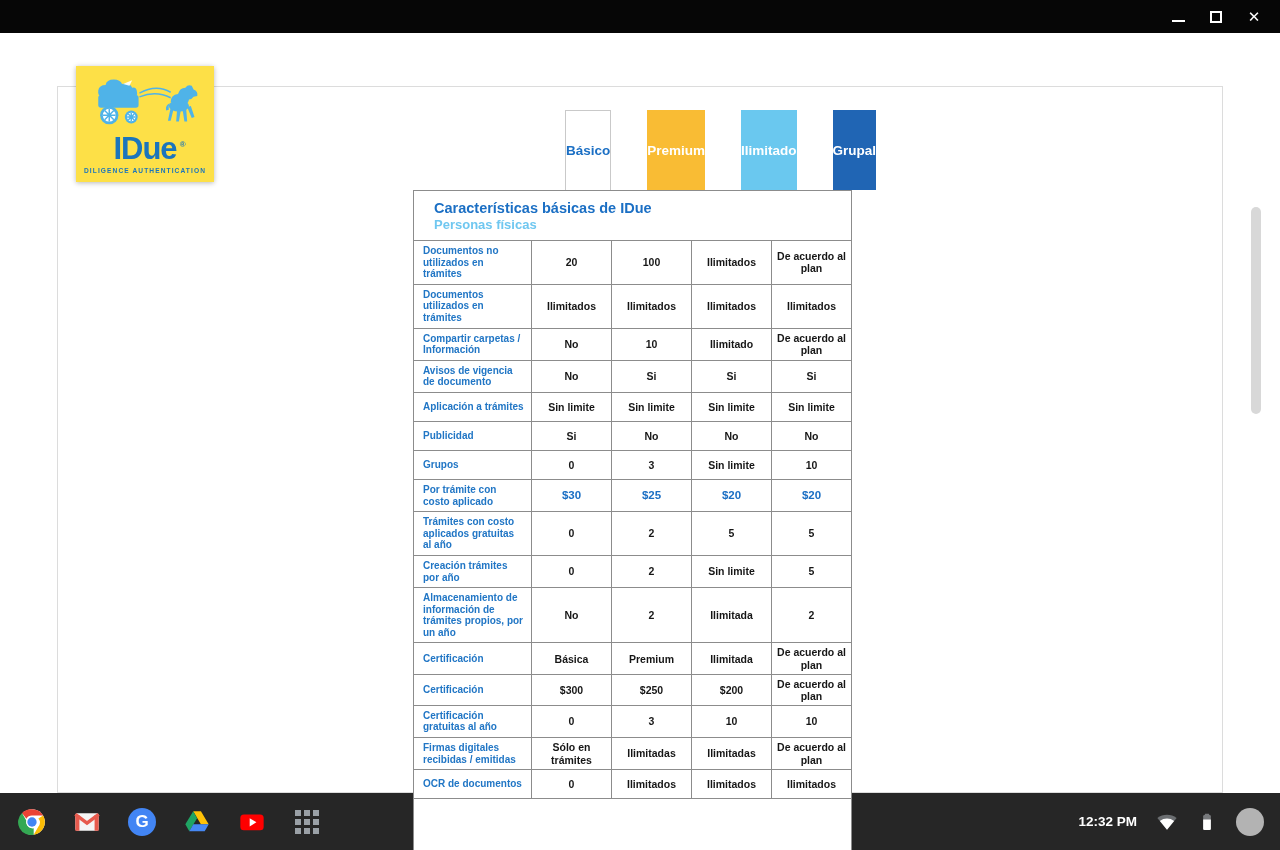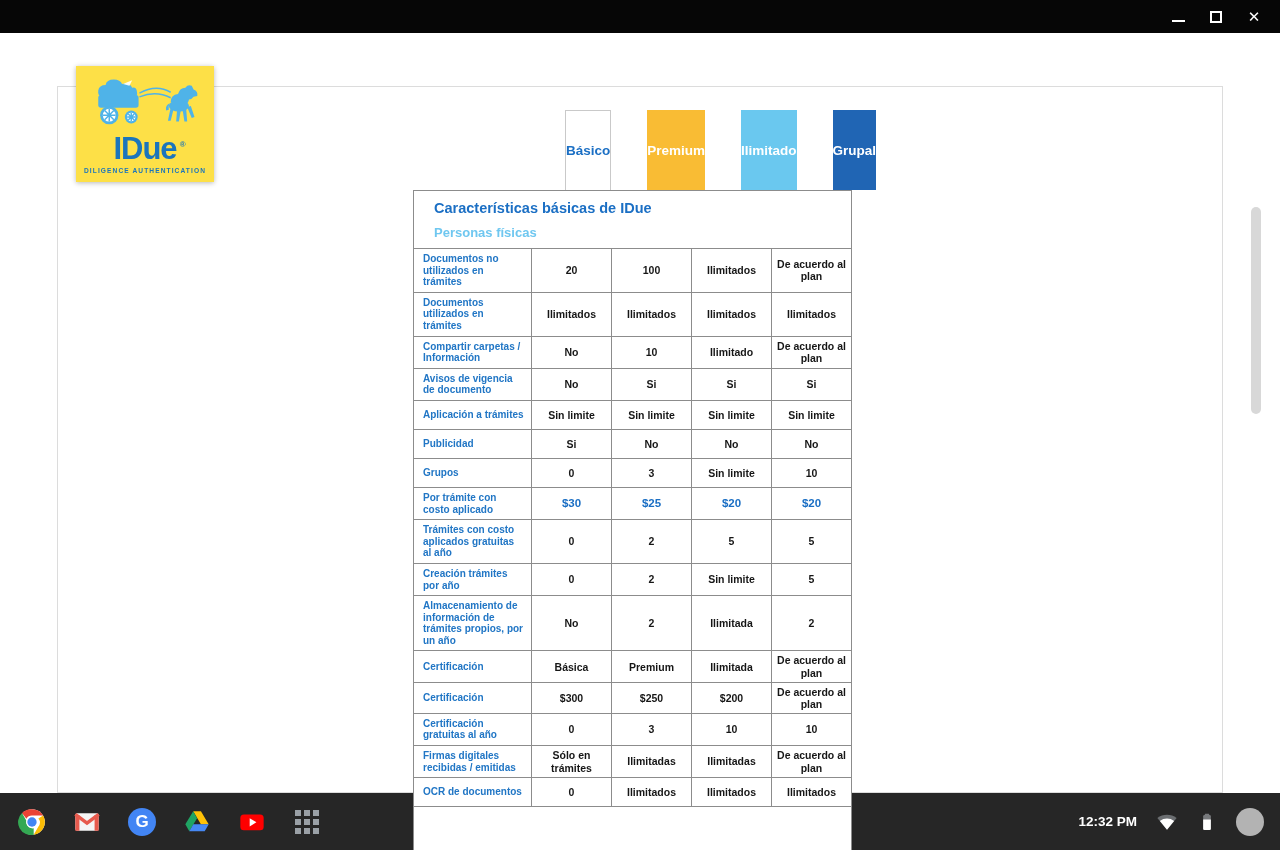--- a/index.html
+++ b/index.html
@@ -38,21 +38,21 @@
   .tab.basico { background:#fff; color:#1B6FC4; border:1px solid #C9C9C9; border-bottom:none; }
   .tab.premium { background:var(--tab-premium,#F9BC34); }
   .tab.ilimitado { background:var(--tab-ilimitado,#6AC8EF); }
   .tab.grupal { background:var(--tab-grupal,#2065B4); }
 
   
   .ptable { position:absolute; left:413px; top:190px; width:439px; background:#fff;
     border:1px solid #8C8C8C; z-index:2; }
   .ptable-head { padding:9px 20px 8px 20px; border-bottom:1px solid #8C8C8C; }
   .ptable-title { color:#1B6FC4; font-size:14.5px; font-weight:bold; }
-  .ptable-subtitle { color:#6FC7F0; font-size:13px; font-weight:bold; margin-top:9px; }
+  .ptable-subtitle { color:#6FC7F0; font-size:13px; font-weight:bold; margin-top:1px; }
   .t-row { display:flex; align-items:stretch; border-bottom:1px solid #8C8C8C; min-height:29px; }
   .t-row:last-child { border-bottom:none;flex-direction:column; }
   .row-label { width:117px; flex:0 0 117px; color:#2176C5; font-size:10px; font-weight:bold;
     line-height:1.16; display:flex; align-items:center; padding:4px 6px 4px 9px; }
   .row-value { flex:1; border-left:1px solid #8C8C8C; display:flex; align-items:center;
     justify-content:center; text-align:center; font-size:10.5px; font-weight:bold; color:#161616;
     line-height:1.15; padding:3px 5px; }
   .t-row.highlight .row-value { color:#1B6FC4; font-size:11.5px; }
 
   

